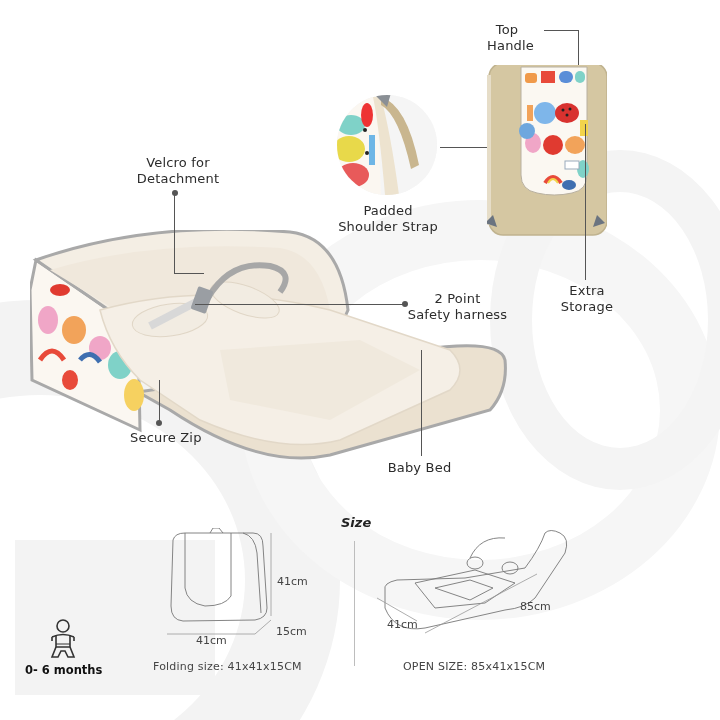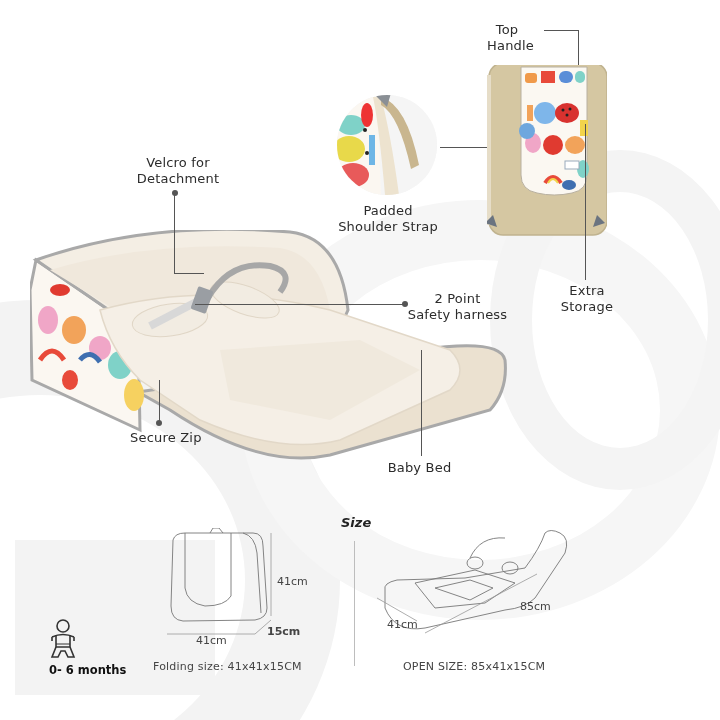--- a/index.html
+++ b/index.html
@@ -21,21 +21,21 @@
 
   
   .bag { position: absolute; left: 487px; top: 65px; width: 120px; height: 170px; }
 
   
   .strap-circle { position: absolute; left: 337px; top: 95px; width: 100px; height: 100px; border-radius: 50%; overflow: hidden; background: #f5f5f5; }
 
   .size-title { position: absolute; left: 341px; top: 515px; font-size: 13px; font-weight: bold; color: #222; font-style: italic; }
   .dim { position: absolute; font-size: 11px; color: #444; }
   .size-caption { position: absolute; font-size: 11px; color: #444; letter-spacing: 0.2px; text-align: center; }
-  .age-label { position: absolute; left: 25px; top: 663px; font-size: 11.5px; font-weight: bold; color: #111; margin-left: 24px; }
+  .age-label { position: absolute; left: 25px; top: 663px; font-size: 11.5px; font-weight: bold; color: #111; }
   .divider { position: absolute; left: 354px; top: 541px; width: 1px; height: 125px; background: #bdbdbd; }
 </style>
 </head>
 <body>
 
 <div class="bg-shape bg-ring-left"></div>
 <div class="bg-shape bg-arc-top"></div>
 <div class="bg-shape bg-ring-right"></div>
 
 <div class="strap-circle">
@@ -163,21 +163,21 @@
   <path d="M8 12 Q10 5 20 5 L88 5 Q98 5 98 18 L102 80 Q102 90 90 92 L18 93 Q6 92 6 78 Z" fill="none" stroke="#777" stroke-width="0.9"></path>
   <path d="M20 5 L20 60 Q22 75 40 78 Q60 78 66 68 L66 5" fill="none" stroke="#777" stroke-width="0.9"></path>
   <path d="M78 5 Q90 8 92 25 L96 85" fill="none" stroke="#777" stroke-width="0.9"></path>
   <path d="M45 5 L48 0 L54 0 L58 5" fill="none" stroke="#777" stroke-width="0.9"></path>
   <line x1="106" y1="5" x2="106" y2="88" stroke="#999" stroke-width="0.8"></line>
   <line x1="2" y1="106" x2="90" y2="106" stroke="#999" stroke-width="0.8"></line>
   <line x1="90" y1="106" x2="106" y2="92" stroke="#999" stroke-width="0.8"></line>
 </svg>
 <div class="dim" style="left:277px; top:575px;">41cm</div>
 <div class="dim" style="left:196px; top:634px;">41cm</div>
-<div class="dim" style="left:267px; top:625px;font-weight:bold;">15cm</div>
+<div class="dim" style="left:276px; top:625px;">15cm</div>
 <div class="size-caption" style="left:153px; top:660px;">Folding size:  41x41x15CM</div>
 
 <svg style="position:absolute; left:375px; top:528px;" width="200" height="110" viewBox="0 0 200 110">
   <path d="M10 62 Q8 55 22 52 L90 50 L150 40 Q165 20 170 5 Q175 0 185 5 Q195 10 190 25 L160 70 Q150 80 130 82 L50 100 Q20 105 10 80 Z" fill="none" stroke="#777" stroke-width="0.9"></path>
   <path d="M40 55 L100 42 L140 55 L110 75 L60 80 Z" fill="none" stroke="#777" stroke-width="0.9"></path>
   <path d="M60 60 L95 52 L118 60 L95 72 Z" fill="none" stroke="#777" stroke-width="0.9"></path>
   <ellipse cx="100" cy="35" rx="8" ry="6" fill="none" stroke="#777" stroke-width="0.9"></ellipse>
   <ellipse cx="135" cy="40" rx="8" ry="6" fill="none" stroke="#777" stroke-width="0.9"></ellipse>
   <path d="M95 30 Q105 8 130 10" fill="none" stroke="#777" stroke-width="0.9"></path>
   <line x1="2" y1="70" x2="42" y2="93" stroke="#999" stroke-width="0.8"></line>

